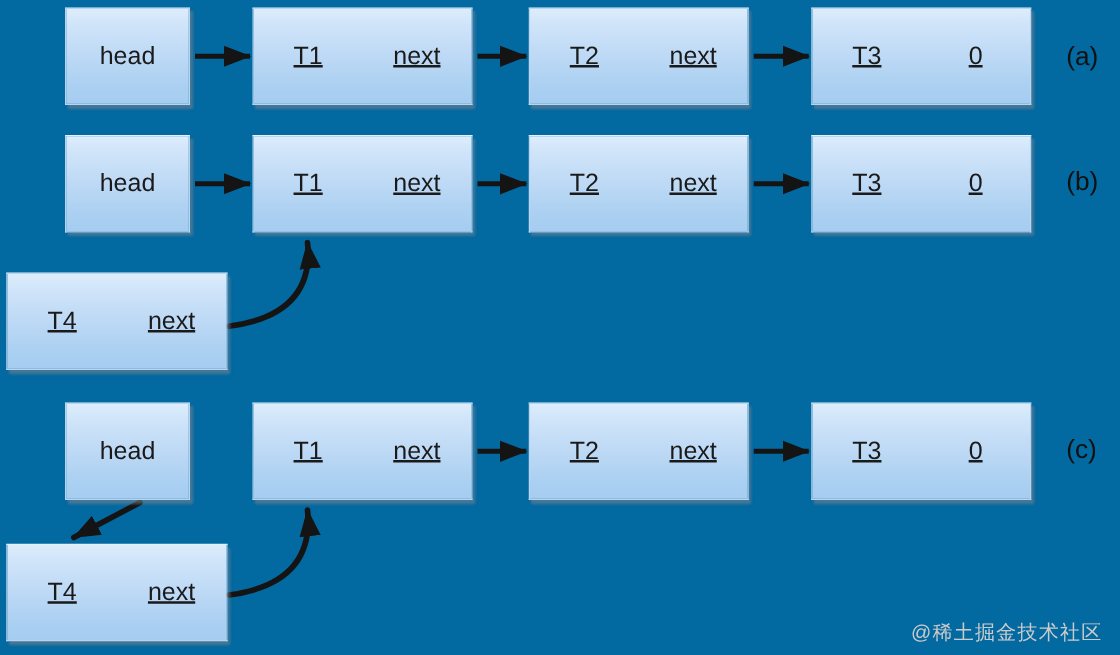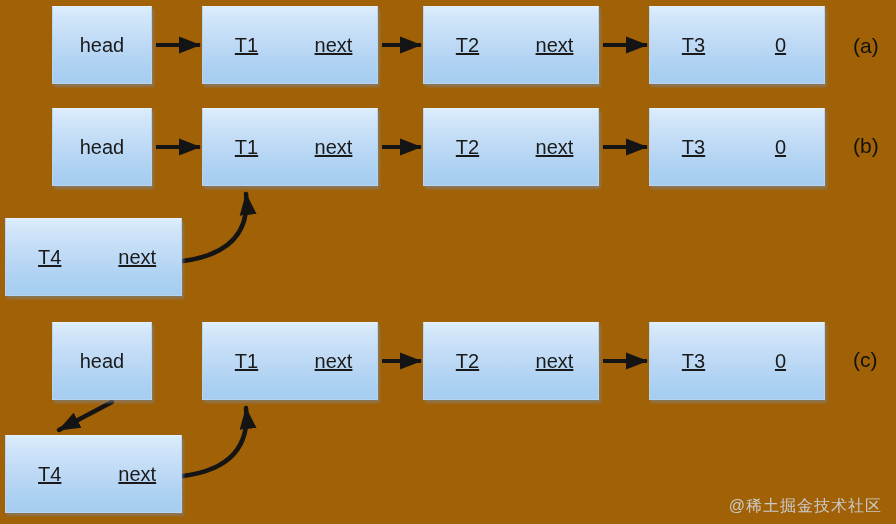--- a/index.html
+++ b/index.html
@@ -5,21 +5,21 @@
   html, body {
     margin: 0;
     padding: 0;
     background: #ffffff;
     font-family: "Liberation Sans", "DejaVu Sans", sans-serif;
   }
   .canvas {
     position: relative;
     width: 896px;
     height: 524px;
-    background: #a16207;
+    background: #0369a1;
     overflow: hidden;
   }
   .arrows {
     position: absolute;
     left: 0;
     top: 0;
     pointer-events: none;
   }
   .node {
     position: absolute;

